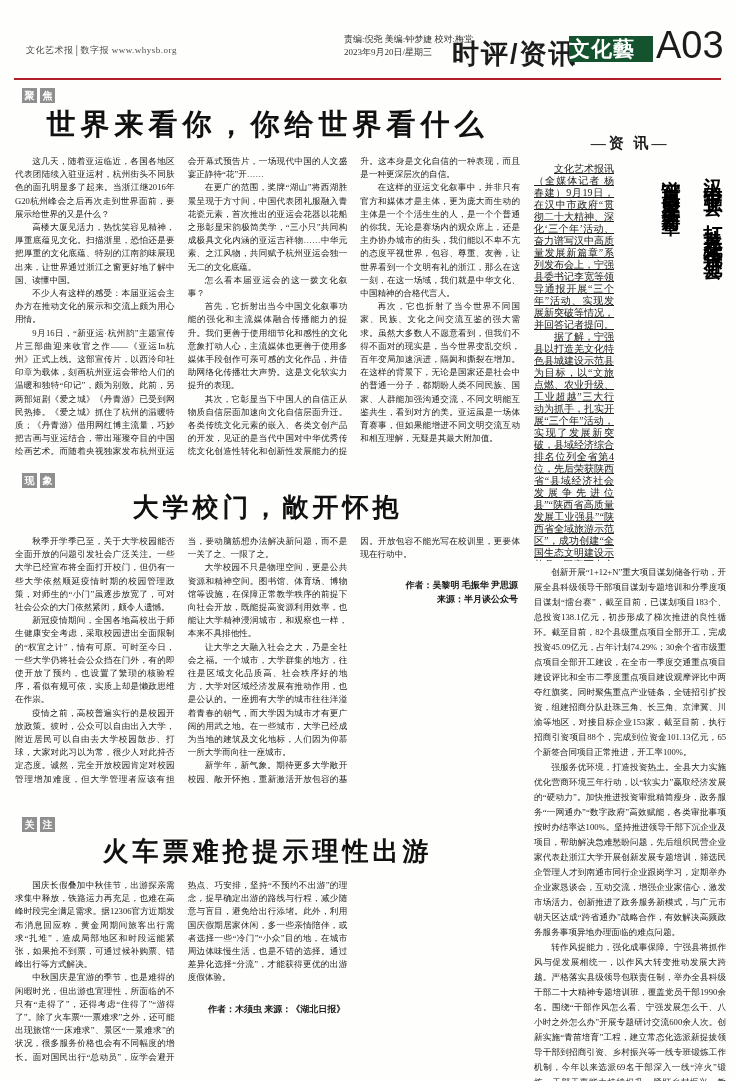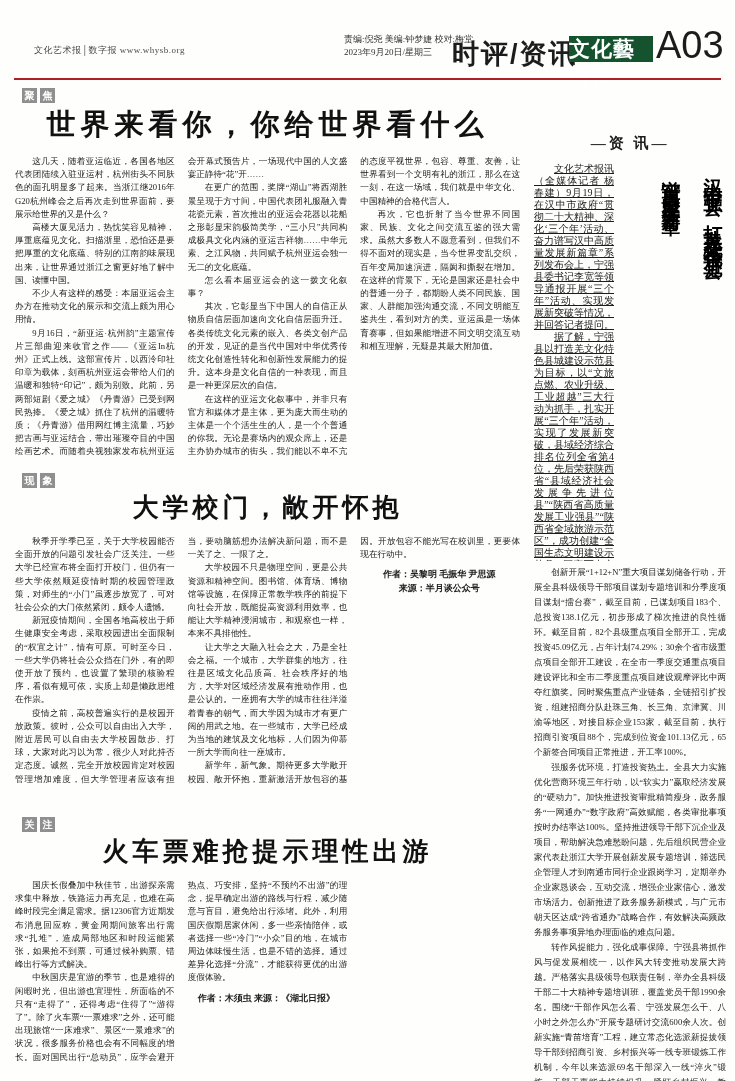--- a/index.html
+++ b/index.html
@@ -3,21 +3,21 @@
 <meta charset="utf-8">
 <style>
   html,body{margin:0;padding:0;}
   body{
     width:735px;height:1081px;position:relative;overflow:hidden;
     background:#fefefd;color:#1c1c1c;
     font-family:"Liberation Serif","DejaVu Serif",serif;
   }
   
   .masthead{position:absolute;top:0;left:0;right:0;height:78px;}
-  .mast-left{position:absolute;left:34px;top:44px;font-size:9px;color:#4a4a4a;letter-spacing:.5px;}
+  .mast-left{position:absolute;left:26px;top:44px;font-size:9px;color:#4a4a4a;letter-spacing:.5px;}
   .mast-mid{position:absolute;left:344px;top:33px;font-size:9px;color:#333;line-height:13px;white-space:nowrap;}
   .mast-section{position:absolute;left:452px;top:36px;font-size:27px;font-weight:bold;
     font-family:"Liberation Sans","DejaVu Sans",sans-serif;letter-spacing:2px;}
   .brand-box{position:absolute;left:569px;top:36px;width:84px;height:26px;background:#14532d;
     color:#fff;font-weight:bold;font-size:21px;line-height:26px;text-align:left;letter-spacing:1px;}
   .page-no{position:absolute;left:656px;top:24px;font-size:38px;
     font-family:"Liberation Sans","DejaVu Sans",sans-serif;font-weight:500;}
   .red-rule{position:absolute;left:14px;right:14px;top:78px;height:2px;background:#b01e28;}
 
   
@@ -35,21 +35,21 @@
   .t-big{font-size:29px;letter-spacing:5px;}
   .t-mid{font-size:26px;letter-spacing:4px;}
   .art-body{column-count:3;column-gap:13px;column-fill:auto;overflow:hidden;
     font-size:8.6px;line-height:13.2px;text-align:justify;color:#222;}
   .art-body p{margin:0;text-indent:2em;}
   .b1{height:306px;}
   .b2{height:268px;}
   .b3{height:186px;}
   .a2{margin-top:12px;}
   .a3{margin-top:14px;}
-  .byline{text-align:center;font-weight:bold;margin-top:7px;padding-right:2px;font-size:9px;}
+  .byline{text-align:right;font-weight:bold;margin-top:18px;padding-right:2px;font-size:9px;}
   .byline p{margin:0;text-indent:0;}
 
   
   .zx-header{text-align:center;font-weight:bold;font-size:15px;letter-spacing:3px;margin:2px 0 10px 0;}
   .zx-top{display:flex;height:398px;overflow:hidden;}
   .zx-narrow{width:80px;flex:none;font-size:10px;line-height:12px;text-align:justify;overflow:hidden;text-decoration:underline;}
   .zx-narrow p{margin:0;text-indent:2em;}
   .zx-titles{flex:1;display:flex;justify-content:flex-end;gap:16px;padding-left:8px;}
   .v-title{writing-mode:vertical-rl;font-family:"Liberation Sans","DejaVu Sans",sans-serif;
     font-weight:bold;color:#000;}
@@ -85,20 +85,21 @@
       </div>
       <h1 class="art-title t-big">世界来看你，你给世界看什么</h1>
       <div class="art-body b1">
         <div>
             <p>这几天，随着亚运临近，各国各地区代表团陆续入驻亚运村，杭州街头不同肤色的面孔明显多了起来。当浙江继2016年G20杭州峰会之后再次走到世界面前，要展示给世界的又是什么？</p>
             <p>高楼大厦见活力，热忱笑容见精神，厚重底蕴见文化。扫描浙里，恐怕还是要把厚重的文化底蕴、特别的江南韵味展现出来，让世界通过浙江之窗更好地了解中国、读懂中国。</p>
             <p>不少人有这样的感受：本届亚运会主办方在推动文化的展示和交流上颇为用心用情。</p>
             <p>9月16日，“新亚运·杭州韵”主题宣传片三部曲迎来收官之作——《亚运In杭州》正式上线。这部宣传片，以西泠印社印章为载体，刻画杭州亚运会带给人们的温暖和独特“印记”，颇为别致。此前，另两部短剧《爱之城》《丹青游》已受到网民热捧。《爱之城》抓住了杭州的温暖特质；《丹青游》借用网红博主流量，巧妙把古画与亚运结合，带出璀璨夺目的中国绘画艺术。而随着央视独家发布杭州亚运会开幕式预告片，一场现代中国的人文盛宴正静待“花”开……</p>
             <p>在更广的范围，奖牌“湖山”将西湖胜景呈现于方寸间，中国代表团礼服融入青花瓷元素，首次推出的亚运会花器以花船之形彰显宋韵极简美学，“三小只”共同构成极具文化内涵的亚运吉祥物……中华元素、之江风物，共同赋予杭州亚运会独一无二的文化底蕴。</p>
             <p>怎么看本届亚运会的这一拨文化叙事？</p>
+            <p>首先，它折射出当今中国文化叙事功能的强化和主流媒体融合传播能力的提升。我们更善于使用细节化和感性的文化意象打动人心，主流媒体也更善于使用多媒体手段创作可亲可感的文化作品，并借助网络化传播壮大声势。这是文化软实力提升的表现。</p>
             <p>其次，它彰显当下中国人的自信正从物质自信层面加速向文化自信层面升迁。各类传统文化元素的嵌入、各类文创产品的开发，见证的是当代中国对中华优秀传统文化创造性转化和创新性发展能力的提升。这本身是文化自信的一种表现，而且是一种更深层次的自信。</p>
             <p>在这样的亚运文化叙事中，并非只有官方和媒体才是主体，更为庞大而生动的主体是一个个活生生的人，是一个个普通的你我。无论是赛场内的观众席上，还是主办协办城市的街头，我们能以不卑不亢的态度平视世界，包容、尊重、友善，让世界看到一个文明有礼的浙江，那么在这一刻，在这一场域，我们就是中华文化、中国精神的合格代言人。</p>
             <p>再次，它也折射了当今世界不同国家、民族、文化之间交流互鉴的强大需求。虽然大多数人不愿意看到，但我们不得不面对的现实是，当今世界变乱交织，百年变局加速演进，隔阂和撕裂在增加。在这样的背景下，无论是国家还是社会中的普通一分子，都期盼人类不同民族、国家、人群能加强沟通交流，不同文明能互鉴共生，看到对方的美。亚运虽是一场体育赛事，但如果能增进不同文明交流互动和相互理解，无疑是其最大附加值。</p>
           </div>
 
       </div>
     </article>
 
     <article class="a2">
       <div class="badge-row">

